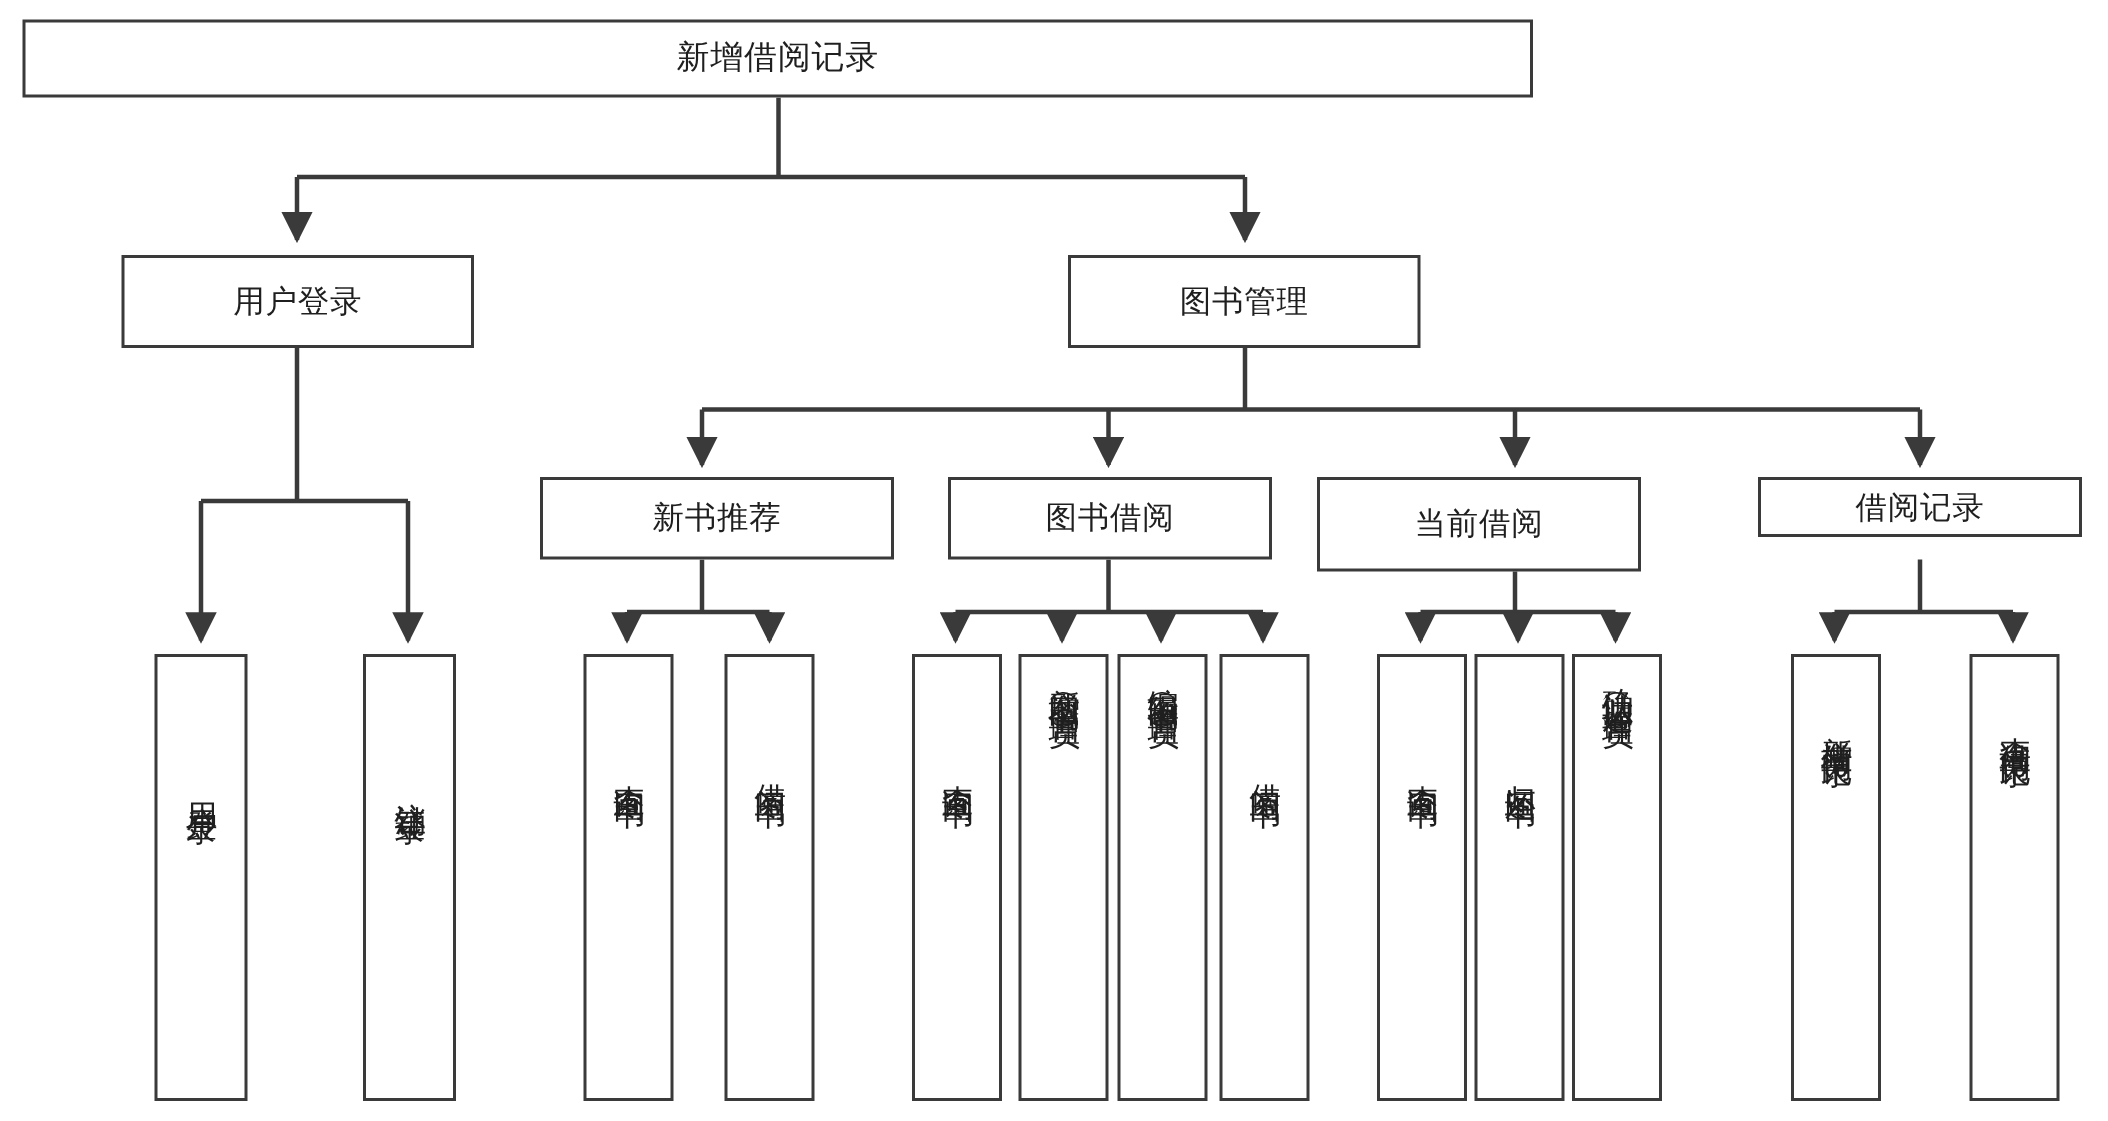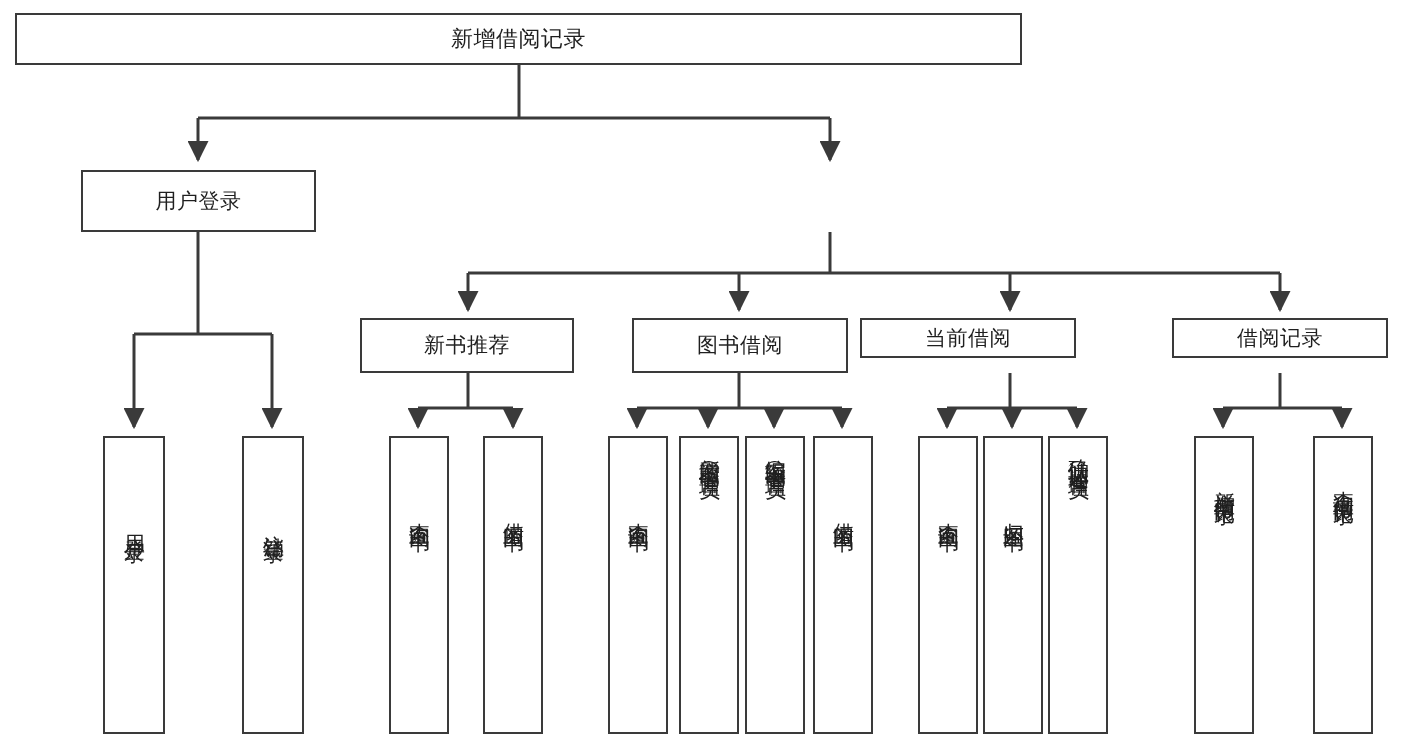--- a/index.html
+++ b/index.html
@@ -131,28 +131,31 @@
     </g>
   </svg>
 
   <div class="node h root" style="left:15px; top:13px; width:1007px; height:52px;">
     <span class="label">新增借阅记录</span>
   </div>
 
   <div class="node h" style="left:81px; top:170px; width:235px; height:62px;">
     <span class="label">用户登录</span>
   </div>
-
-  <div class="node h" style="left:360px; top:318px; width:214px; height:55px;">
+  <div class="node h" style="left:712px; top:170px; width:235px; height:62px;">
+    <span class="label">图书管理</span>
+  </div>
+
+  <div class="node h" style="left:360px; top:318px; width:236px; height:55px;">
     <span class="label">新书推荐</span>
   </div>
   <div class="node h" style="left:632px; top:318px; width:216px; height:55px;">
     <span class="label">图书借阅</span>
   </div>
-  <div class="node h" style="left:860px; top:318px; width:216px; height:40px;">
+  <div class="node h" style="left:878px; top:318px; width:216px; height:63px;">
     <span class="label">当前借阅</span>
   </div>
   <div class="node h" style="left:1172px; top:318px; width:216px; height:40px;">
     <span class="label">借阅记录</span>
   </div>
 
   <div class="node v" style="left:103px; top:436px; width:62px; height:298px; padding-top:80px;">
     <span class="label">用户登录</span>
   </div>
   <div class="node v" style="left:242px; top:436px; width:62px; height:298px; padding-top:80px;">

